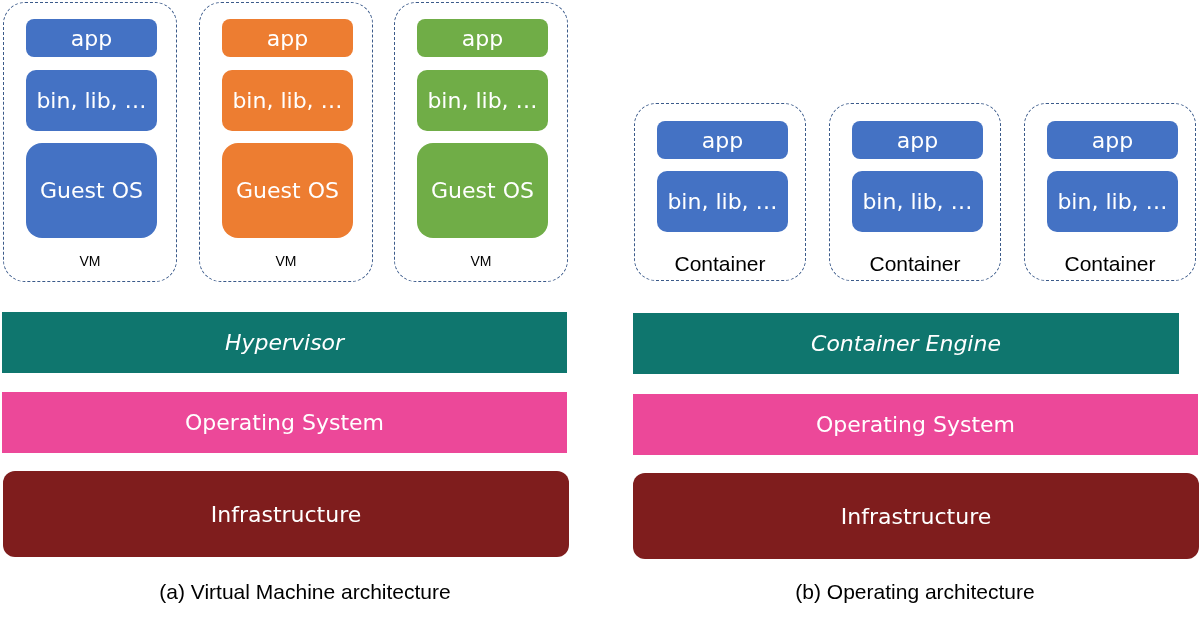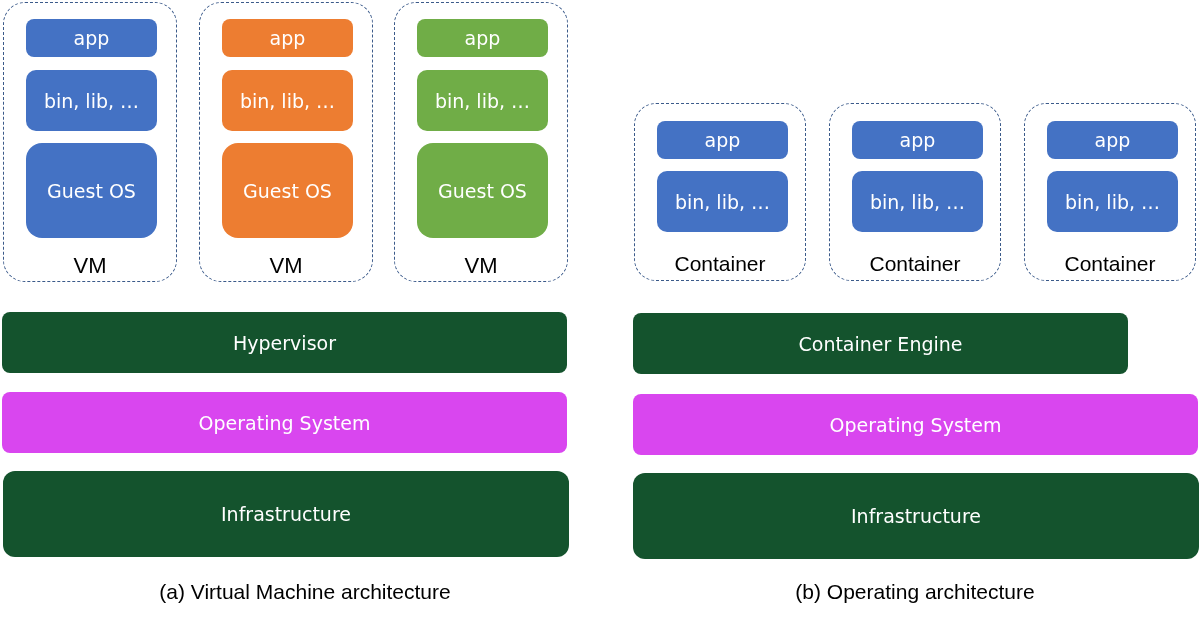--- a/index.html
+++ b/index.html
@@ -1,26 +1,26 @@
 <!DOCTYPE html>
 <html><head>
 <meta charset="utf-8">
 <style>
   html, body { margin:0; padding:0; background:#fff; }
   body { width:1200px; height:621px; position:relative; overflow:hidden; font-family:"DejaVu Sans", sans-serif; }
   .abs { position:absolute; box-sizing:border-box; }
   .dash { border:1.5px dashed #3b5a8a; border-radius:22px; }
-  .blk { display:flex; align-items:center; justify-content:center; color:#fff; border-radius:8px; font-size:19px; }
+  .blk { display:flex; align-items:center; justify-content:center; color:#fff; border-radius:8px; font-size:22px; }
   .blue { background:#4472c4; }
   .orange { background:#ed7d31; }
   .green { background:#70ad47; }
-  .cyan { background:#14532d; border-radius:8px; }
-  .gray { background:#d946ef; border-radius:8px; }
-  .black { background:#14532d; border-radius:12px; }
-  .vmlbl { font-family:"Liberation Sans", sans-serif; font-size:22px; color:#000; text-align:center; }
+  .cyan { background:#0f766e; border-radius:0;font-style:italic; }
+  .gray { background:#ec4899; border-radius:0; }
+  .black { background:#7f1d1d; border-radius:12px; }
+  .vmlbl { font-family:"Liberation Sans", sans-serif; font-size:14px; color:#000; text-align:center; }
   .caption { font-family:"Liberation Sans", sans-serif; font-size:21px; color:#000; text-align:center; }
 </style>
 </head>
 <body>
 
 <div class="abs dash" style="left:3px;top:2px;width:174px;height:280px;"></div>
 <div class="abs blk blue" style="left:26px;top:19px;width:131px;height:38px;">app</div>
 <div class="abs blk blue" style="left:26px;top:70px;width:131px;height:61px;border-radius:10px;">bin, lib, …</div>
 <div class="abs blk blue" style="left:26px;top:143px;width:131px;height:95px;border-radius:16px;">Guest OS</div>
 <div class="abs vmlbl" style="left:3px;top:253px;width:174px;">VM</div>
@@ -50,16 +50,16 @@
 <div class="abs dash" style="left:829px;top:103px;width:172px;height:178px;"></div>
 <div class="abs blk blue" style="left:852px;top:121px;width:131px;height:38px;">app</div>
 <div class="abs blk blue" style="left:852px;top:171px;width:131px;height:61px;border-radius:10px;">bin, lib, …</div>
 <div class="abs vmlbl" style="left:829px;top:252px;width:172px;font-size:21px;">Container</div>
 
 <div class="abs dash" style="left:1024px;top:103px;width:172px;height:178px;"></div>
 <div class="abs blk blue" style="left:1047px;top:121px;width:131px;height:38px;">app</div>
 <div class="abs blk blue" style="left:1047px;top:171px;width:131px;height:61px;border-radius:10px;">bin, lib, …</div>
 <div class="abs vmlbl" style="left:1024px;top:252px;width:172px;font-size:21px;">Container</div>
 
-<div class="abs blk cyan" style="left:633px;top:313px;width:495px;height:61px;">Container Engine</div>
+<div class="abs blk cyan" style="left:633px;top:313px;width:546px;height:61px;">Container Engine</div>
 <div class="abs blk gray" style="left:633px;top:394px;width:565px;height:61px;">Operating System</div>
 <div class="abs blk black" style="left:633px;top:473px;width:566px;height:86px;">Infrastructure</div>
 <div class="abs caption" style="left:630px;top:580px;width:570px;">(b) Operating architecture</div>
 
 </body></html>

